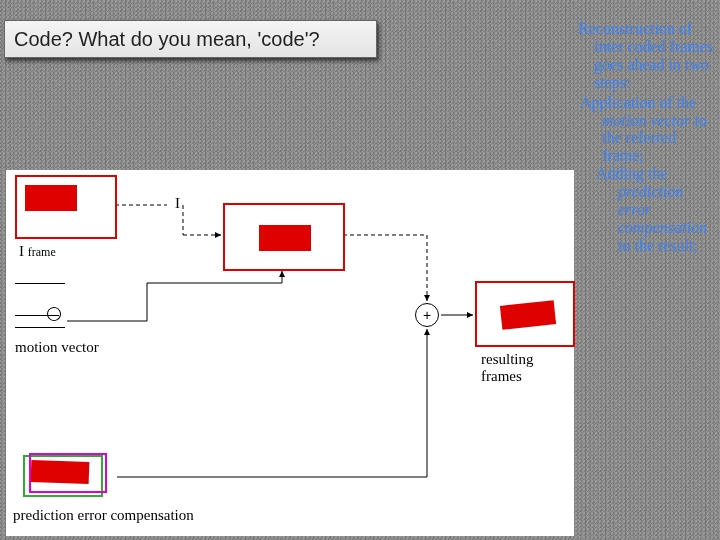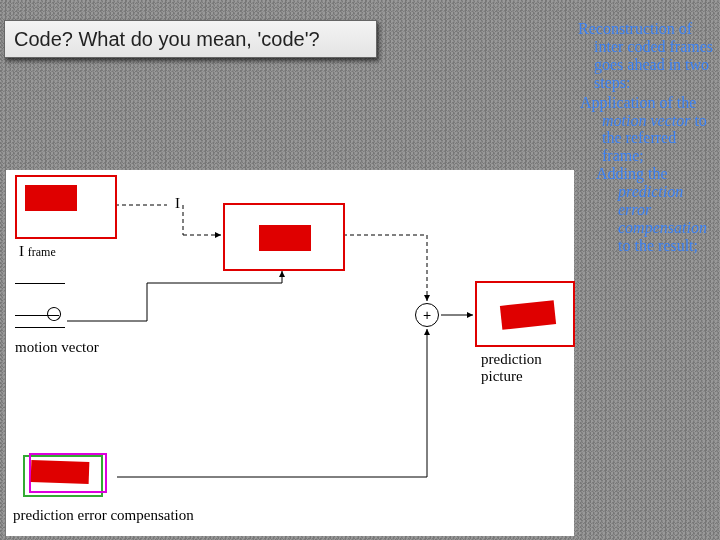--- a/index.html
+++ b/index.html
@@ -93,21 +93,21 @@
   <div class="lbl" style="left:8px;top:156px;width:50px;border-bottom:1px solid #000"></div>
   <div class="lbl" style="left:8px;top:168px">motion vector</div>
 
   <div class="adder" style="left:408px;top:132px">
     <span>+</span>
   </div>
 
   <div class="box" style="left:468px;top:110px;width:96px;height:62px">
     <div class="chip skew" style="left:24px;top:20px;width:54px;height:24px"></div>
   </div>
-  <div class="lbl" style="left:474px;top:180px">prediction picture</div>
+  <div class="lbl" style="left:474px;top:180px">resulting frames</div>
 
   <div class="pec-outer" style="left:16px;top:284px">
     <div class="pec-mag"></div>
     <div class="pec-inner"></div>
   </div>
   <div class="lbl" style="left:6px;top:336px">prediction error compensation</div>
 
 </div>
 
 </body></html>

